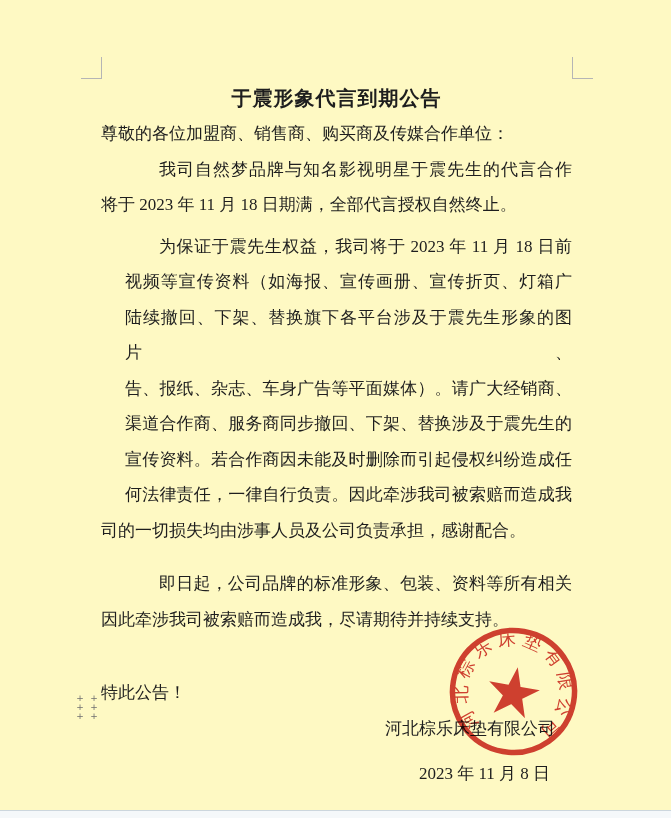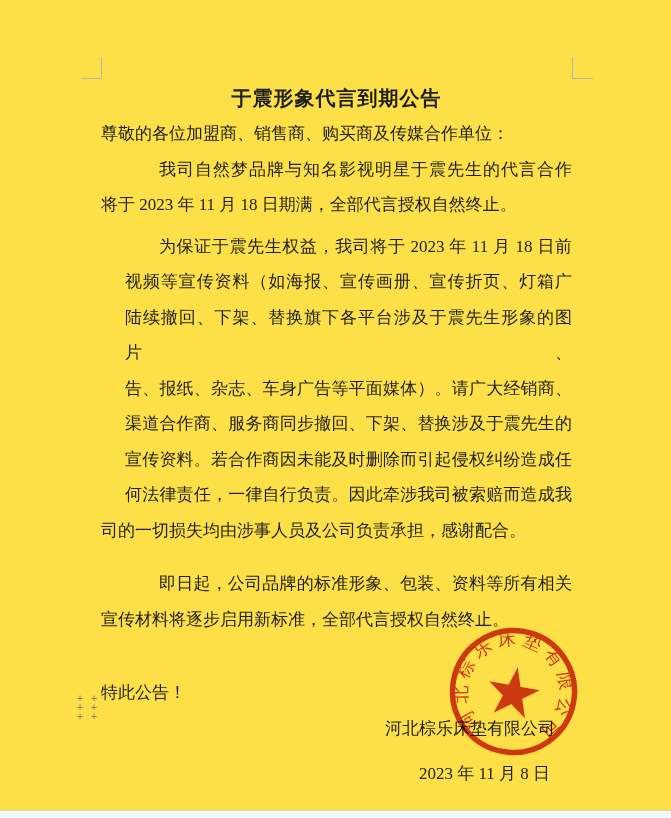--- a/index.html
+++ b/index.html
@@ -5,21 +5,21 @@
   html,body{margin:0;padding:0;}
   body{
     width:671px;height:818px;
     background:#f5f8fa;
     font-family:"Liberation Serif","DejaVu Serif",serif;
     overflow:hidden;
   }
   .page{
     position:relative;
     width:671px;height:810px;
-    background:#fde047;
+    background:#fef9c3;
   }
   .page-bottom-strip{
     position:absolute;left:0;top:810px;width:671px;height:8px;
     background:#f5f8fa;border-top:1px solid #ccd6dd;
   }
   
   .mark{position:absolute;width:20px;height:21px;}
   .mark-tl{left:81px;top:57px;border-right:1px solid #b5b5b5;border-bottom:1px solid #b5b5b5;}
   .mark-tr{left:572px;top:57px;border-left:1px solid #b5b5b5;border-bottom:1px solid #b5b5b5;}
   
@@ -87,21 +87,21 @@
       <div class="line j">陆续撤回、下架、替换旗下各平台涉及于震先生形象的图片、</div>
       <div class="line j">告、报纸、杂志、车身广告等平面媒体）。请广大经销商、</div>
       <div class="line j">渠道合作商、服务商同步撤回、下架、替换涉及于震先生的</div>
       <div class="line j">宣传资料。若合作商因未能及时删除而引起侵权纠纷造成任</div>
       <div class="line j">何法律责任，一律自行负责。因此牵涉我司被索赔而造成我</div>
       <div class="line">司的一切损失均由涉事人员及公司负责承担，感谢配合。</div>
     </div>
 
     <div class="p3">
       <div class="line j ind">即日起，公司品牌的标准形象、包装、资料等所有相关</div>
-      <div class="line">宣传材料将逐步启用新标准，全部代言授权自然终止。</div>
+      <div class="line">因此牵涉我司被索赔而造成我，尽请期待并持续支持。</div>
     </div>
 
     <div class="line closing-line">特此公告！</div>
 
     <div class="line sig-company">河北棕乐床垫有限公司</div>
 
     <div class="line sig-date">2023 年 11 月 8 日</div>
 
   </div>
 

